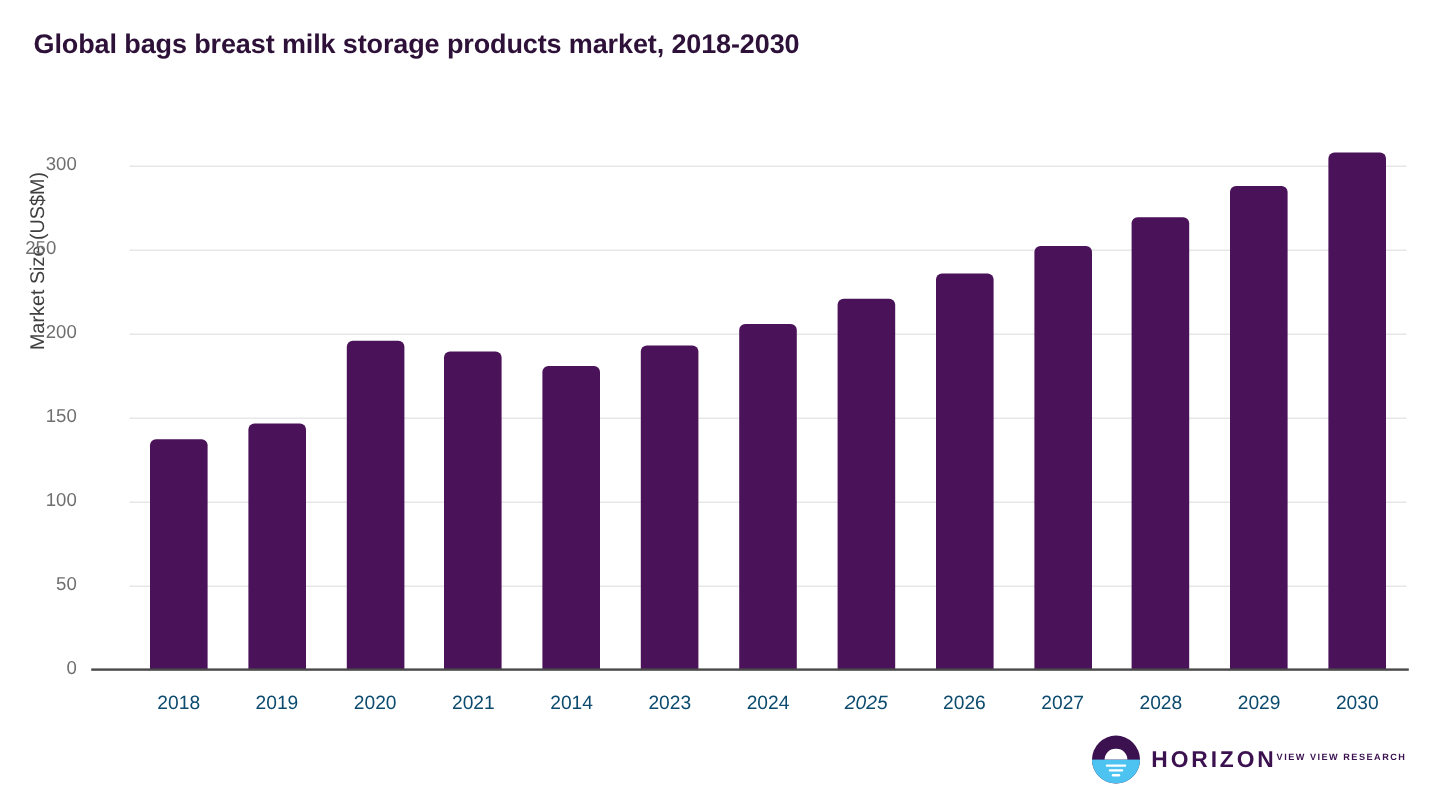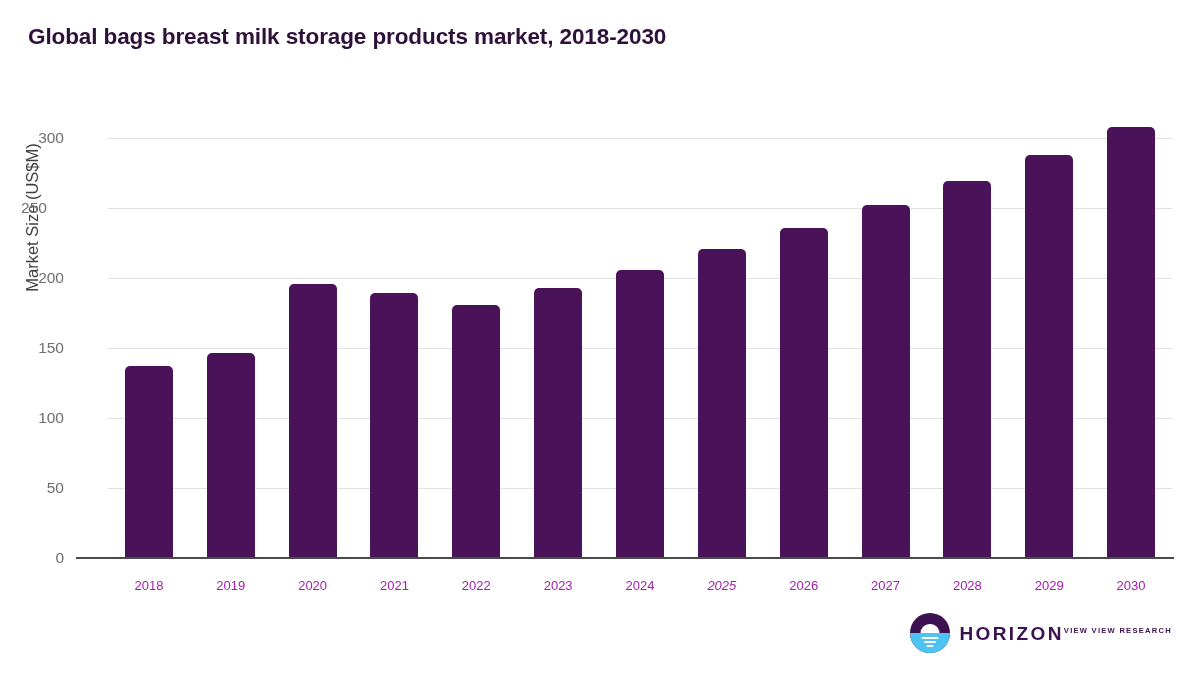--- a/index.html
+++ b/index.html
@@ -92,22 +92,22 @@
     left: 50%;
     transform: translateX(-50%);
     width: 48px;
     border-radius: 5px 5px 0 0;
   }
   .xtick {
     position: absolute;
     top: 468px;
     left: 50%;
     transform: translateX(-50%);
-    font-size: 13px;
-    color: #a21caf;
+    font-size: 16px;
+    color: #0c4a6e;
     white-space: nowrap;
   }
 
   
   #source-url {
     position: absolute;
     left: 30px;
     top: 629px;
     font-size: 13px;
     color: #b5b5b5;
@@ -213,21 +213,21 @@
         <div class="bar-slot" style="left: 163.692px; width: 81.8462px;">
           <div class="bar" title="2020: 195.5" style="height: 273.7px; background: rgb(74, 18, 89);"></div>
           <div class="xtick">2020</div>
         </div>
         <div class="bar-slot" style="left: 245.538px; width: 81.8462px;">
           <div class="bar" title="2021: 189" style="height: 264.6px; background: rgb(74, 18, 89);"></div>
           <div class="xtick">2021</div>
         </div>
         <div class="bar-slot" style="left: 327.385px; width: 81.8462px;">
           <div class="bar" title="2022: 180.5" style="height: 252.7px; background: rgb(74, 18, 89);"></div>
-          <div class="xtick">2022</div>
+          <div class="xtick">2014</div>
         </div>
         <div class="bar-slot" style="left: 409.231px; width: 81.8462px;">
           <div class="bar" title="2023: 193" style="height: 270.2px; background: rgb(74, 18, 89);"></div>
           <div class="xtick">2023</div>
         </div>
         <div class="bar-slot" style="left: 491.077px; width: 81.8462px;">
           <div class="bar" title="2024: 206" style="height: 288.4px; background: rgb(74, 18, 89);"></div>
           <div class="xtick">2024</div>
         </div>
         <div class="bar-slot" style="left: 572.923px; width: 81.8462px; font-style: italic;">

